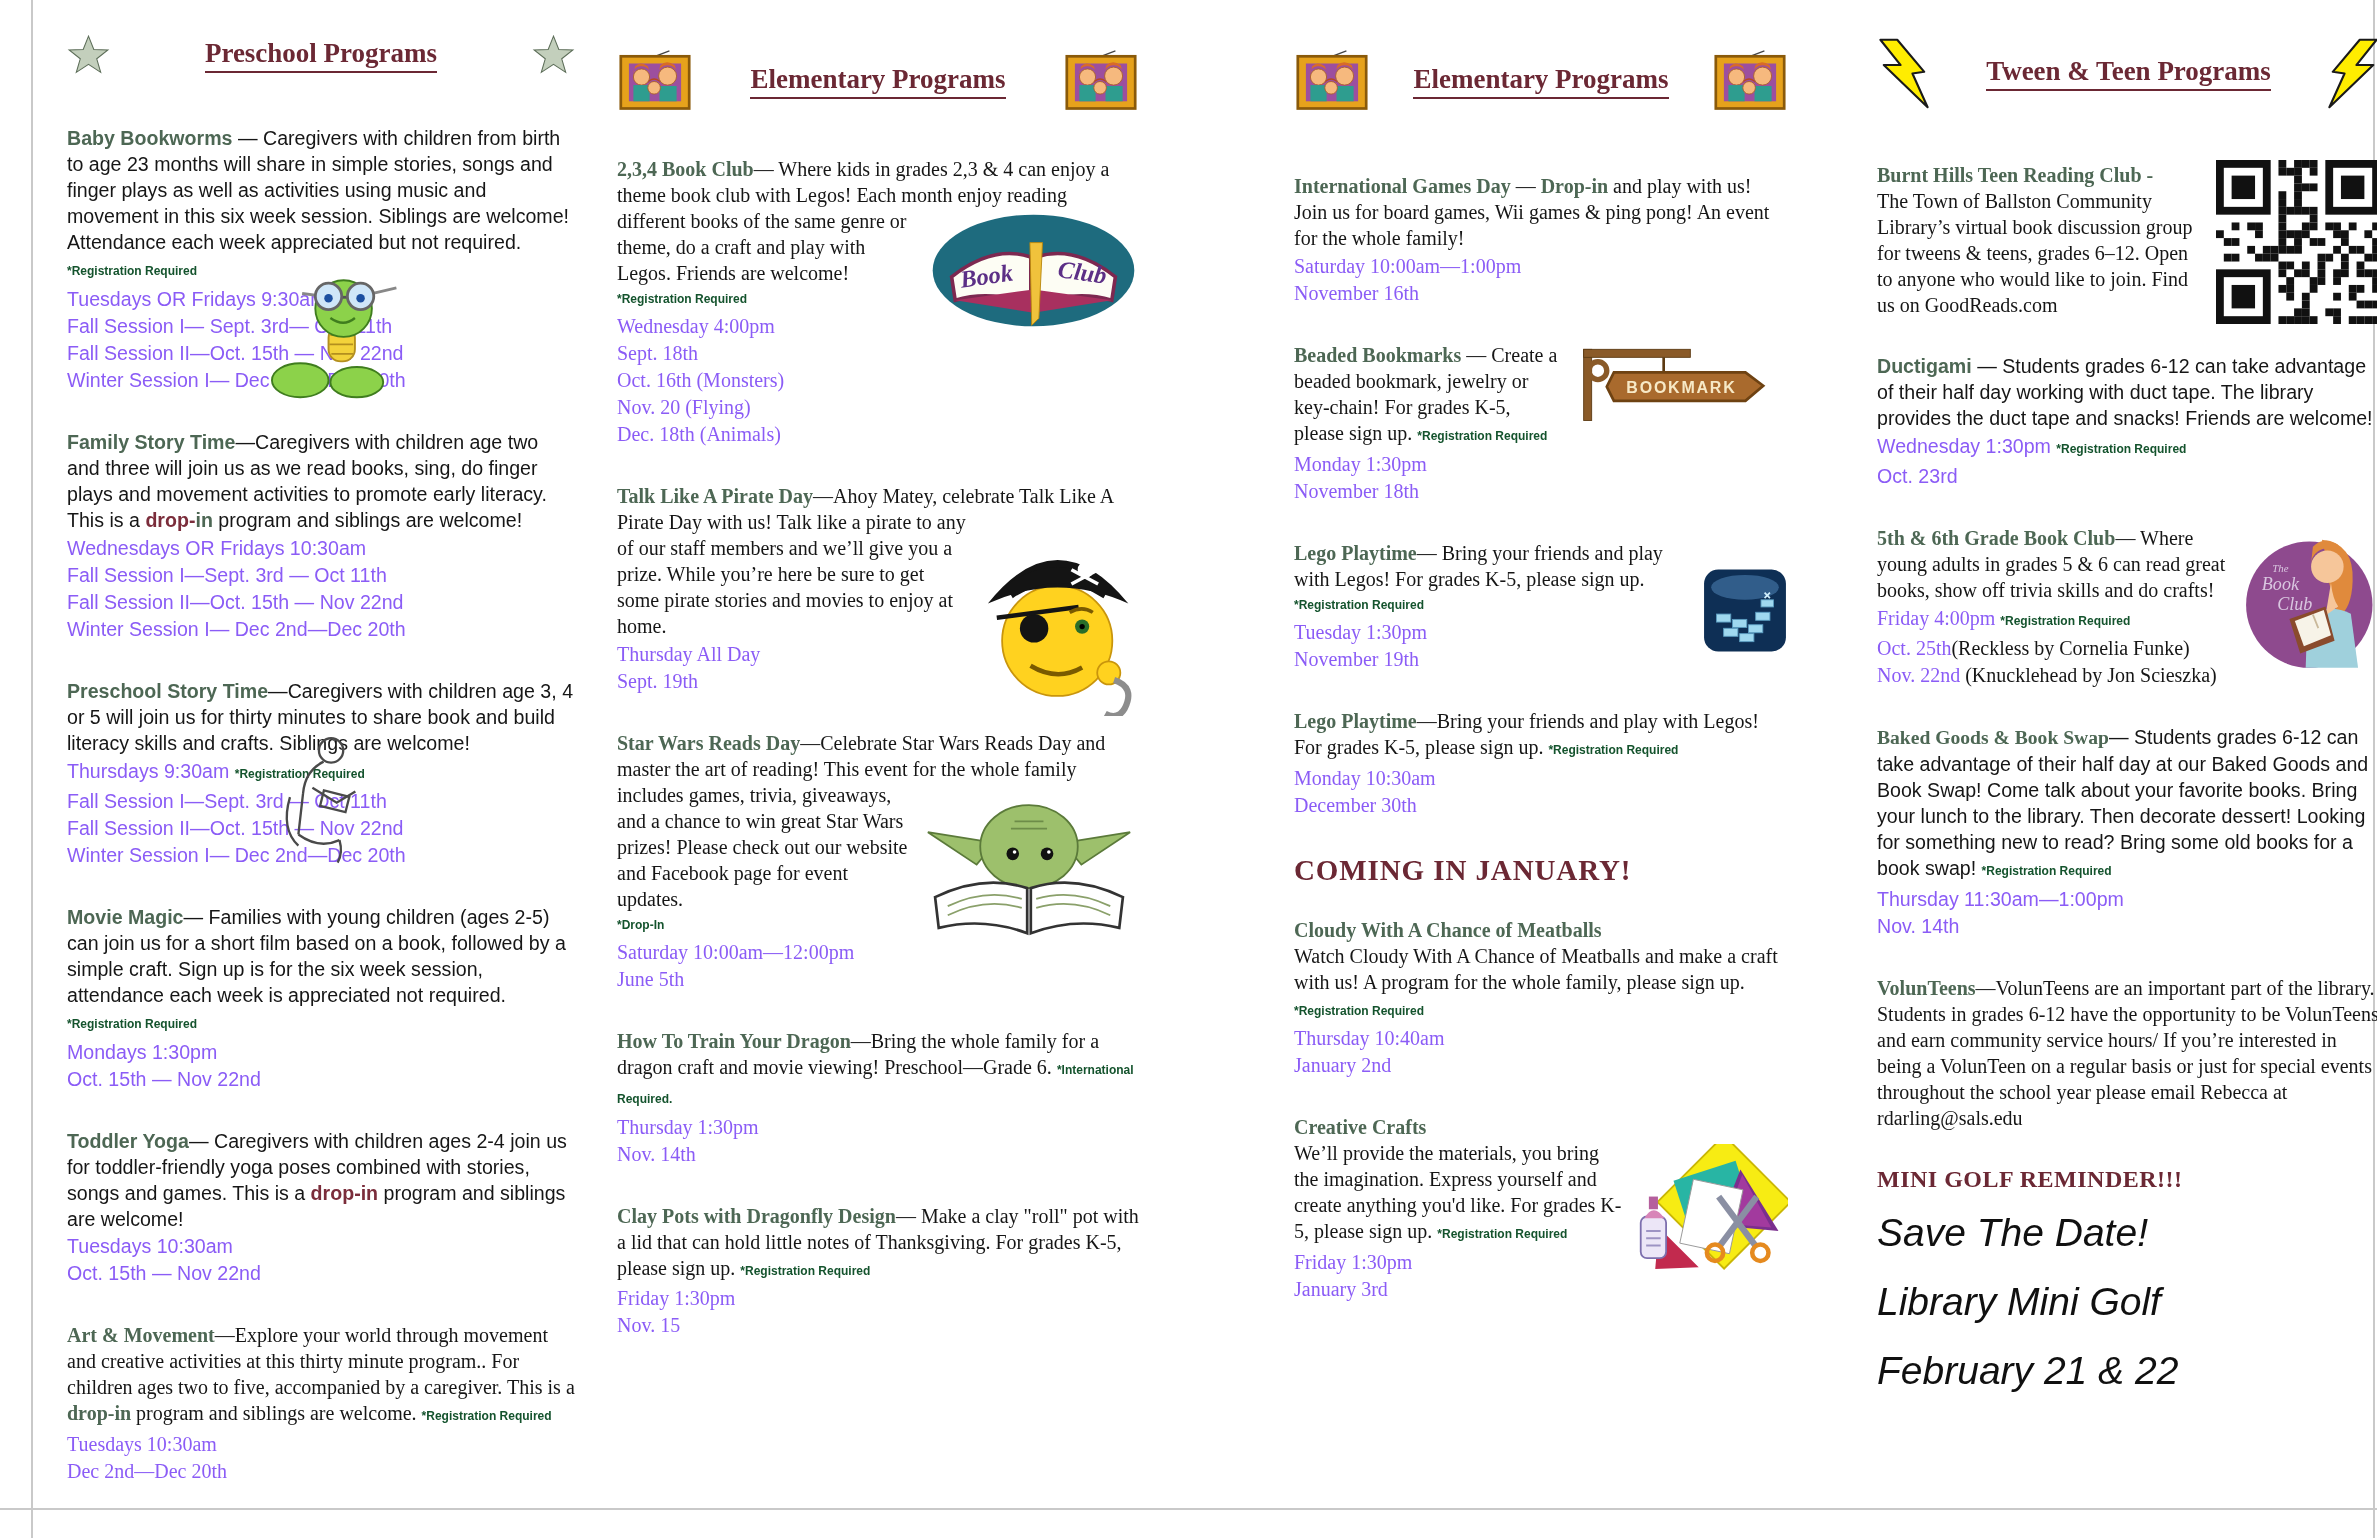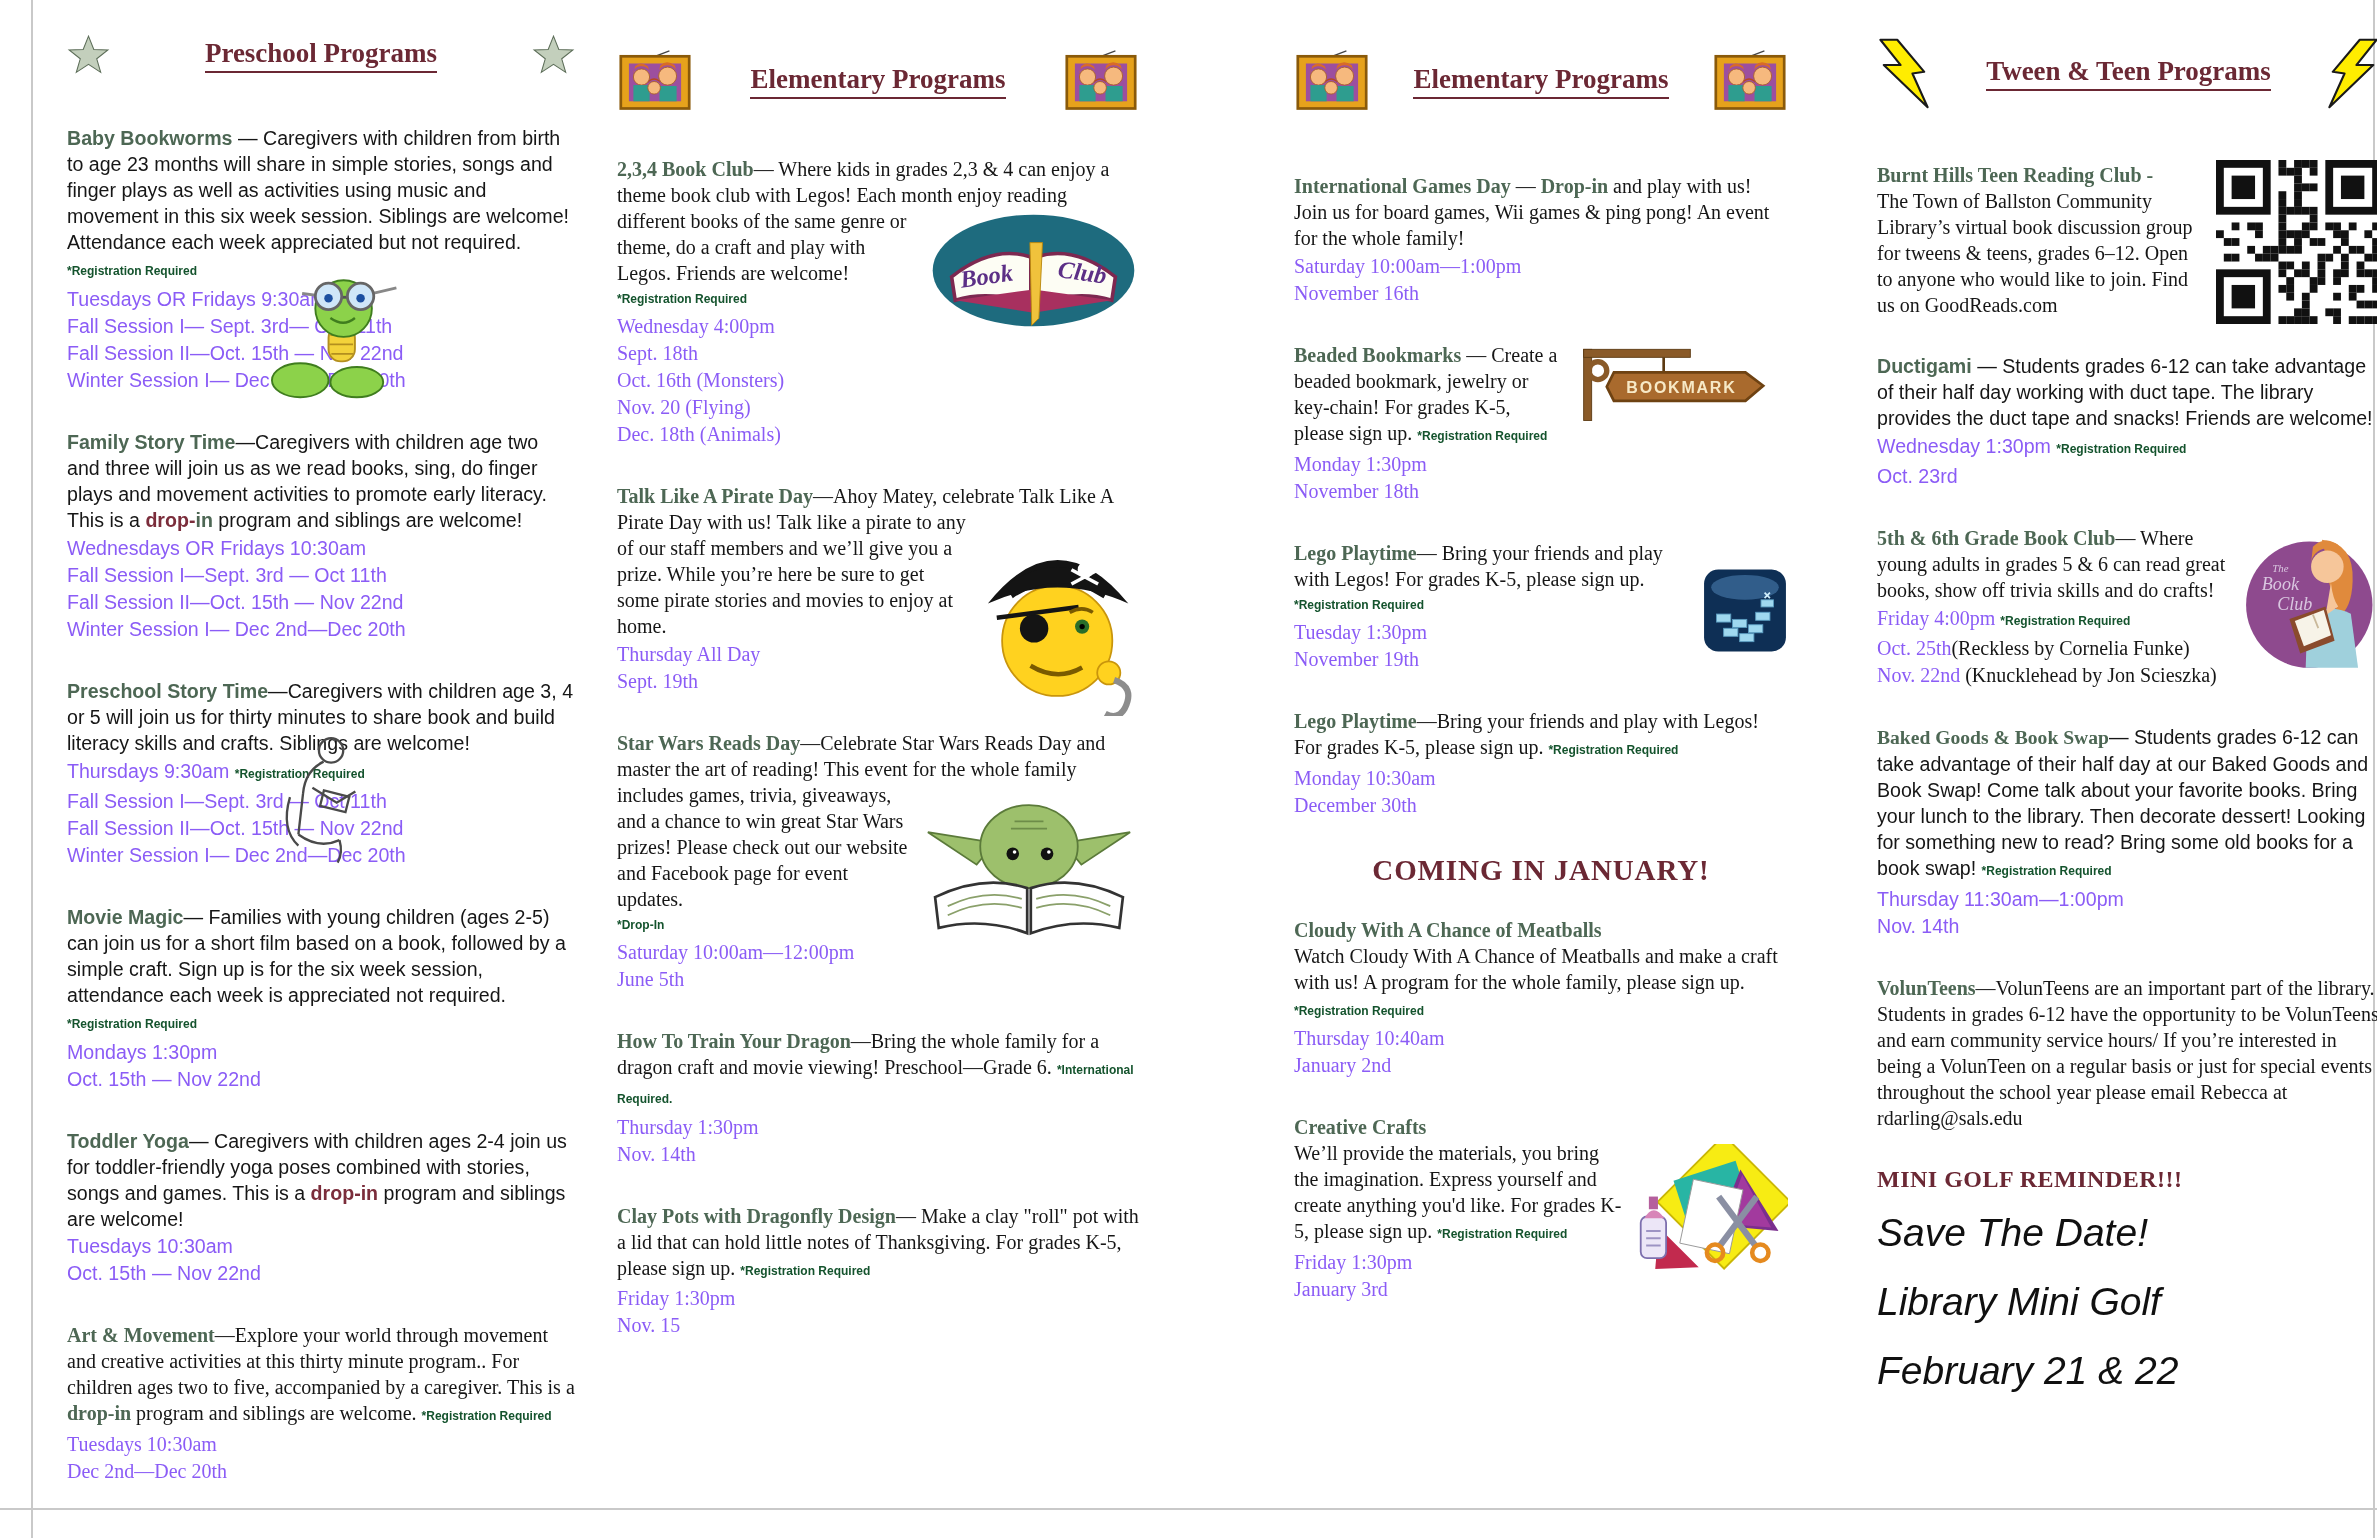--- a/index.html
+++ b/index.html
@@ -50,21 +50,21 @@
   .reg{color:#14532d;font-weight:bold;font-family:"Liberation Sans",sans-serif;font-size:12px;}
   .reg-line{line-height:24px;}
   .sched{margin-top:1.9px;}
   .sched-line{font-size:20px;line-height:27px;font-weight:bold;color:#7b2d3b;}
   .font-sans .sched-line{font-size:19.6px;}
   .sch{font-weight:normal;color:#8b5cf6;}
   .plain{font-weight:normal;color:#161616;}
 
   .banner{font-family:"Liberation Serif",serif;font-weight:bold;color:#6b2834;
     font-size:29px;letter-spacing:0.9px;margin:3.7px 0 0 0;}
-  .banner-sec{margin-bottom:30px;text-align:center;}
+  .banner-sec{margin-bottom:30px;}
 
   .mini-head{font-family:"Liberation Serif",serif;font-weight:bold;color:#6b2834;
     font-size:24px;letter-spacing:0.5px;margin:3.7px 0 18.6px 0;}
   .mini-line{font-size:39px;font-style:italic;color:#101010;margin-bottom:25px;
     font-family:"Liberation Sans",sans-serif;}
 
   .art{float:right;}
   .art svg,.abs-art svg{width:100%;height:100%;display:block;}
   .abs-art{position:absolute;}
   .art-book-club-logo{width:211px;height:117px;margin:3.7px 0 5.6px 13px;}

